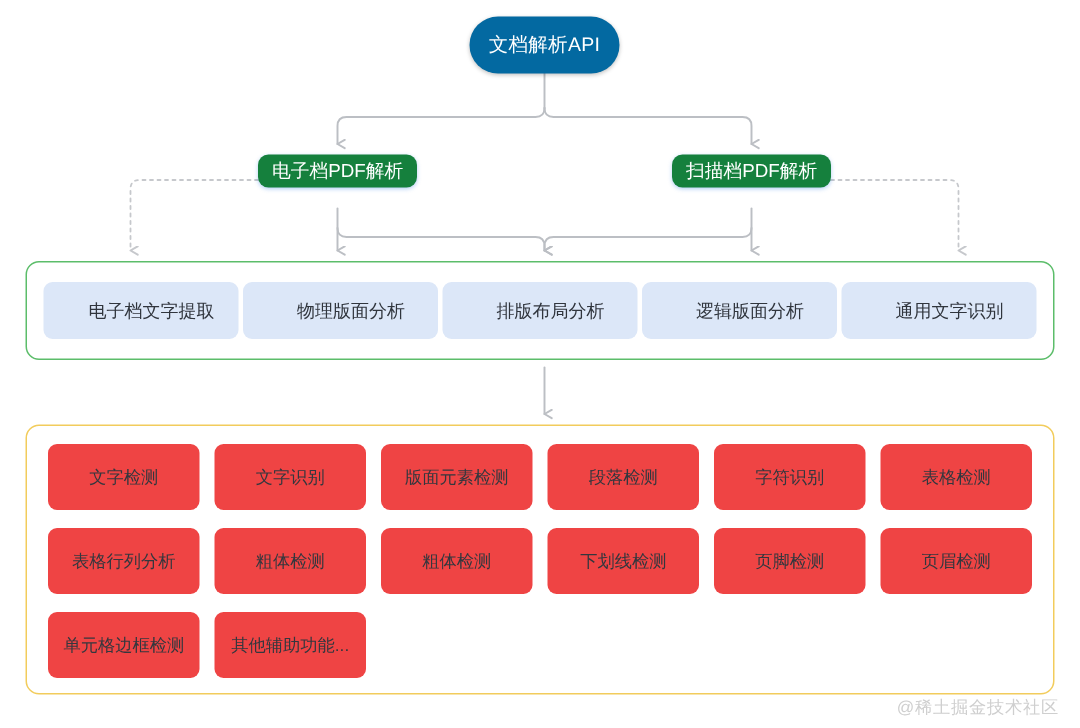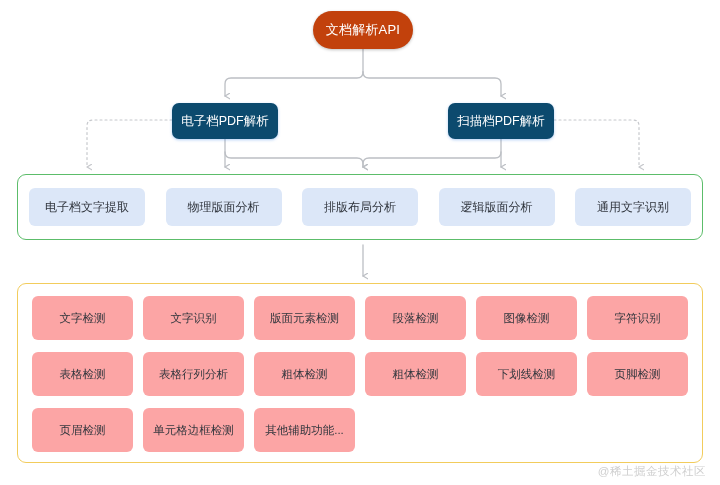--- a/index.html
+++ b/index.html
@@ -10,66 +10,66 @@
     position:relative;
   }
   #stage{position:relative;width:720px;height:485px;}
 
   
   #wires{position:absolute;left:0;top:0;width:720px;height:485px;pointer-events:none;}
 
   
   .root-node{
     position:absolute;left:313px;top:11px;width:100px;height:38px;
-    background:#c2410c;border-radius:19px;
+    background:#0369a1;border-radius:19px;
     display:flex;align-items:center;justify-content:center;
     color:#ffffff;font-size:13px;letter-spacing:.2px;
     box-shadow:0 1px 3px rgba(0,0,0,.25);
   }
 
   
   .blue-node{
-    position:absolute;top:103px;height:36px;width:106px;
-    background:#0c4a6e;border-radius:7px;
+    position:absolute;top:103px;height:22px;width:106px;
+    background:#15803d;border-radius:7px;
     display:flex;align-items:center;justify-content:center;
     color:#ffffff;font-size:12.5px;
     box-shadow:0 1px 3px rgba(37,118,227,.35);
   }
   #blue-1{left:172px;}
   #blue-2{left:448px;align-items:center;}
 
   
   .green-group{
     position:absolute;left:17px;top:174px;width:686px;height:66px;
     border:1.5px solid #5cbd6a;border-radius:9px;
     box-sizing:border-box;
     display:flex;align-items:center;justify-content:space-between;
     padding:0 11px;
   }
   .mid-chip{
     width:116px;height:38px;
     background:#dce7f8;border-radius:6px;
     display:flex;align-items:center;justify-content:center;
-    color:#30353d;font-size:12px;
+    color:#30353d;font-size:12px;padding-left:14px;
   }
 
   
   .yellow-group{
     position:absolute;left:17px;top:283px;width:686px;height:180px;
     border:1.5px solid #f2cc5c;border-radius:9px;
     box-sizing:border-box;
     padding:12px 14px;
     display:grid;
     grid-template-columns:repeat(6,1fr);
     grid-auto-rows:44px;
     column-gap:10px;row-gap:12px;
     align-content:start;
   }
   .leaf-chip{
-    background:#fca5a5;border-radius:6px;
+    background:#ef4444;border-radius:6px;
     display:flex;align-items:center;justify-content:center;
     color:#33373e;font-size:11.5px;
     white-space:nowrap;overflow:hidden;
   }
 
   
   .watermark{
     position:absolute;right:14px;bottom:6px;
     color:#cfcfcf;font-size:11.5px;letter-spacing:.5px;
     user-select:none;
@@ -150,23 +150,20 @@
     <div class="leaf-chip">
         <span>文字识别</span>
       </div>
     <div class="leaf-chip">
         <span>版面元素检测</span>
       </div>
     <div class="leaf-chip">
         <span>段落检测</span>
       </div>
     <div class="leaf-chip">
-        <span>图像检测</span>
-      </div>
-    <div class="leaf-chip">
         <span>字符识别</span>
       </div>
     <div class="leaf-chip">
         <span>表格检测</span>
       </div>
     <div class="leaf-chip">
         <span>表格行列分析</span>
       </div>
     <div class="leaf-chip">
         <span>粗体检测</span>

